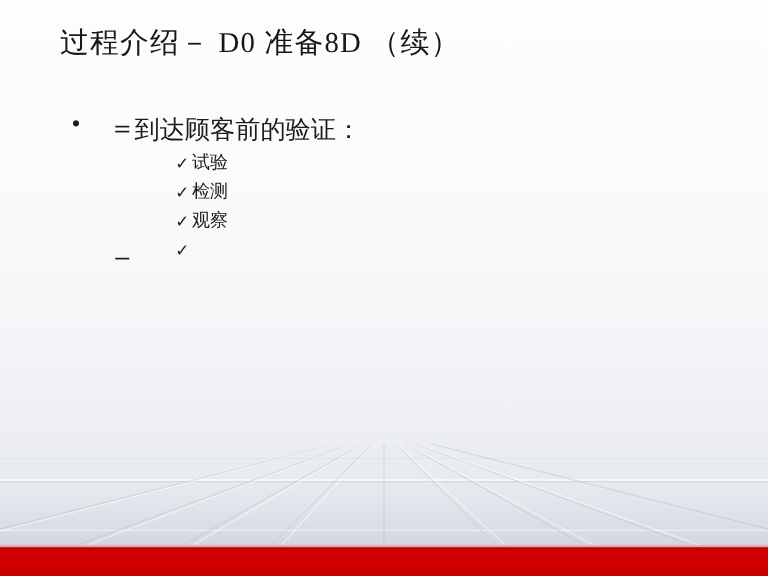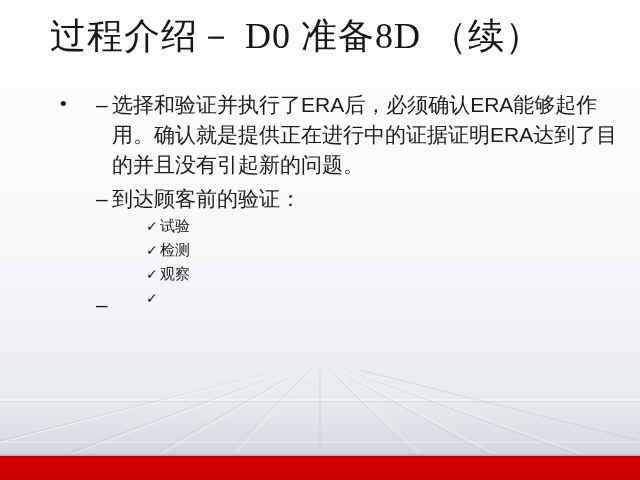--- a/index.html
+++ b/index.html
@@ -55,21 +55,21 @@
     background: linear-gradient(180deg, #e8b9bd 0%, #d59aa0 100%);
   }
 
   
   .title {
     position: absolute;
     left: 50px;
     top: 14px;
     width: 560px;
     font-family: "Liberation Serif", "DejaVu Serif", serif;
-    font-size: 36px;
+    font-size: 24px;
     line-height: 44px;
     letter-spacing: 1px;
     color: #17171a;
     white-space: nowrap;
   }
 
   
   .body {
     position: absolute;
     left: 0;
@@ -140,21 +140,20 @@
   <div class="title">过程介绍－ D0  准备8D  （续）</div>
 
   <div class="body">
 
     <div class="lvl1">
       <span class="marker">•</span>
     </div>
 
     <div class="lvl2">
       <span class="marker">–</span>
-      <span class="text">选择和验证并执行了ERA后，必须确认ERA能够起作用。确认就是提供正在进行中的证据证明ERA达到了目的并且没有引起新的问题。</span>
     </div>
 
     <div class="spacer-sm"></div>
 
     <div class="lvl2">
       <span class="marker">–</span>
       <span class="text">到达顾客前的验证：</span>
     </div>
 
     <ul class="lvl3-list">

